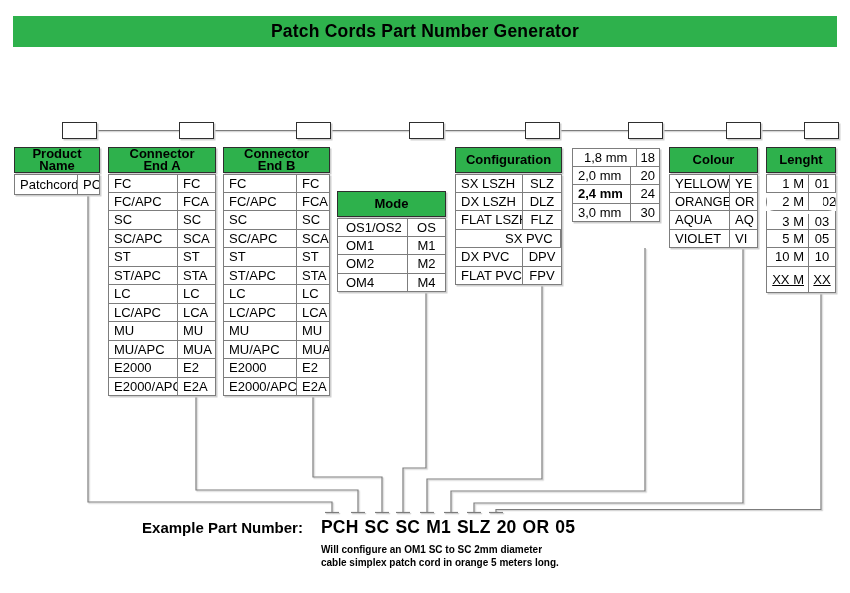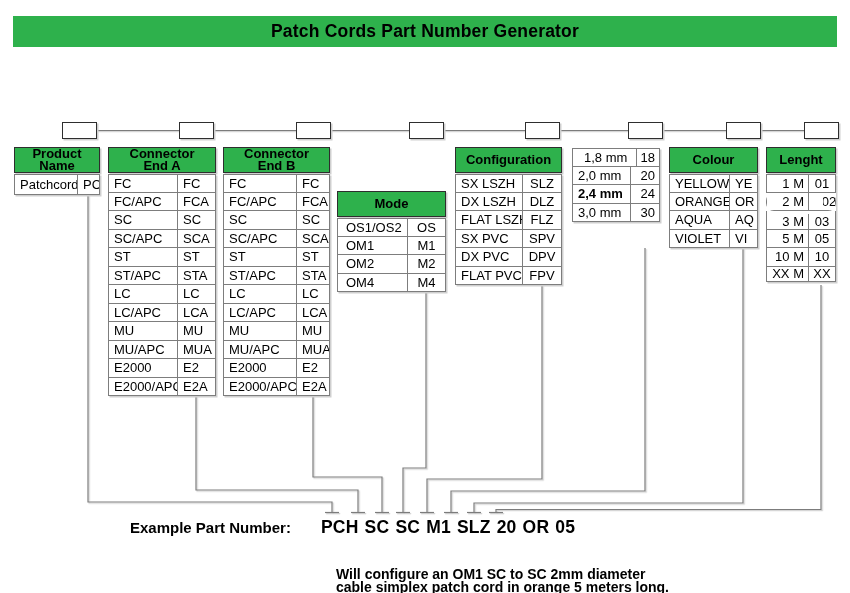--- a/index.html
+++ b/index.html
@@ -19,26 +19,26 @@
   .rows{margin-top:1px;box-shadow:1.5px 1.5px 0 #cfcfcf;background:#fff;}
   .trow{display:flex;border:1px solid var(--cellborder);border-top:none;box-sizing:border-box;}
   .trow.first{border-top:1px solid var(--cellborder);}
   .cell{display:flex;align-items:center;font-size:13px;box-sizing:border-box;overflow:hidden;
         white-space:nowrap;background:#fff;}
   .vcell{border-right:1px solid var(--cellborder);}
   .a-left{justify-content:flex-start;padding-left:5px;}
   .a-left8{justify-content:flex-start;padding-left:8px;}
   .a-right{justify-content:flex-end;padding-right:4px;}
   .a-center{justify-content:center;}
-  .ex-label{position:absolute;left:130px;top:519px;width:185px;text-align:left;
+  .ex-label{position:absolute;left:130px;top:519px;width:185px;text-align:center;
             font-weight:bold;font-size:15px;}
   .ex-part{position:absolute;left:321px;top:517px;font-weight:bold;font-size:17.5px;
            letter-spacing:.2px;word-spacing:1px;white-space:nowrap;}
-  .ex-caption{position:absolute;left:321px;top:568px;font-weight:bold;font-size:14px;
-              line-height:13px;white-space:nowrap;margin-left:15px;}
+  .ex-caption{position:absolute;left:321px;top:543px;font-weight:bold;font-size:10px;
+              line-height:13px;white-space:nowrap;}
 </style>
 </head>
 <body>
 
 <div class="stage">
 
   <div class="titlebar">Patch Cords Part Number Generator</div>
 
   <svg class="wires" width="850" height="593" viewBox="0 0 850 593">
     <defs>
@@ -236,21 +236,21 @@
             <div class="cell a-center" style="flex: 1 1 0%;">SLZ</div>
           </div>
           <div class="trow" style="height: 18.5px;">
             <div class="cell vcell a-left" style="width: 67px;">DX LSZH</div>
             <div class="cell a-center" style="flex: 1 1 0%;">DLZ</div>
           </div>
           <div class="trow" style="height: 18.5px;">
             <div class="cell vcell a-left" style="width: 67px;">FLAT LSZH</div>
             <div class="cell a-center" style="flex: 1 1 0%;">FLZ</div>
           </div>
-          <div class="trow" style="height: 18.5px;">
+          <div class="trow" style="height: 18.5px; padding-left: 44px;">
             <div class="cell vcell a-left" style="width: 67px;">SX PVC</div>
             <div class="cell a-center" style="flex: 1 1 0%;">SPV</div>
           </div>
           <div class="trow" style="height: 18.5px;">
             <div class="cell vcell a-left" style="width: 67px;">DX PVC</div>
             <div class="cell a-center" style="flex: 1 1 0%;">DPV</div>
           </div>
           <div class="trow" style="height: 18.5px;">
             <div class="cell vcell a-left" style="width: 67px;">FLAT PVC</div>
             <div class="cell a-center" style="flex: 1 1 0%;">FPV</div>
@@ -318,21 +318,21 @@
             <div class="cell a-center" style="flex: 1 1 0%;">03</div>
           </div>
           <div class="trow" style="height: 18.5px;">
             <div class="cell vcell a-right" style="width: 42px;">5 M</div>
             <div class="cell a-center" style="flex: 1 1 0%;">05</div>
           </div>
           <div class="trow" style="height: 18.5px;">
             <div class="cell vcell a-right" style="width: 42px;">10 M</div>
             <div class="cell a-center" style="flex: 1 1 0%;">10</div>
           </div>
-          <div class="trow" style="height: 15px;">
+          <div class="trow" style="height: 26px; text-decoration: underline;">
             <div class="cell vcell a-right" style="width: 42px;">XX M</div>
             <div class="cell a-center" style="flex: 1 1 0%;">XX</div>
           </div>
         </div>
       </div>
     </div>
 
   <div class="ex-label">Example Part Number:</div>
   <div class="ex-part">PCH SC SC M1 SLZ 20 OR 05</div>
   <div class="ex-caption">

